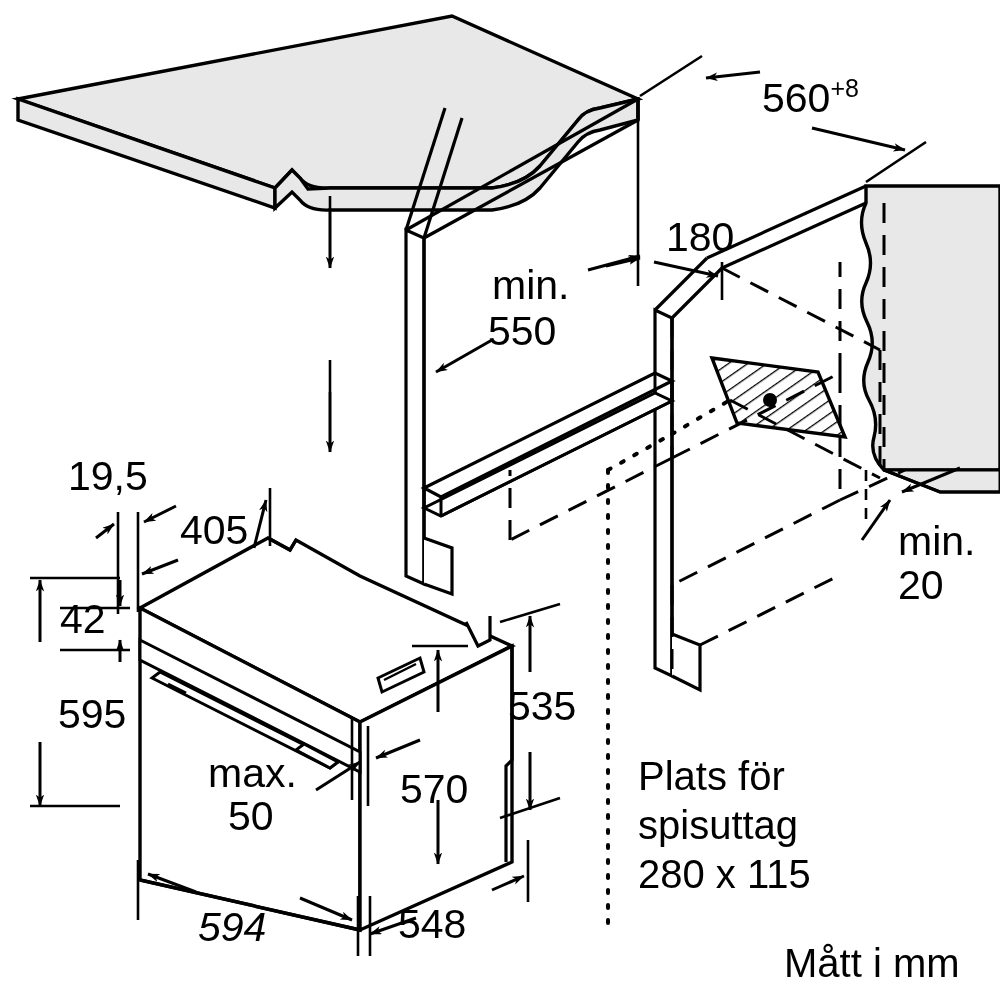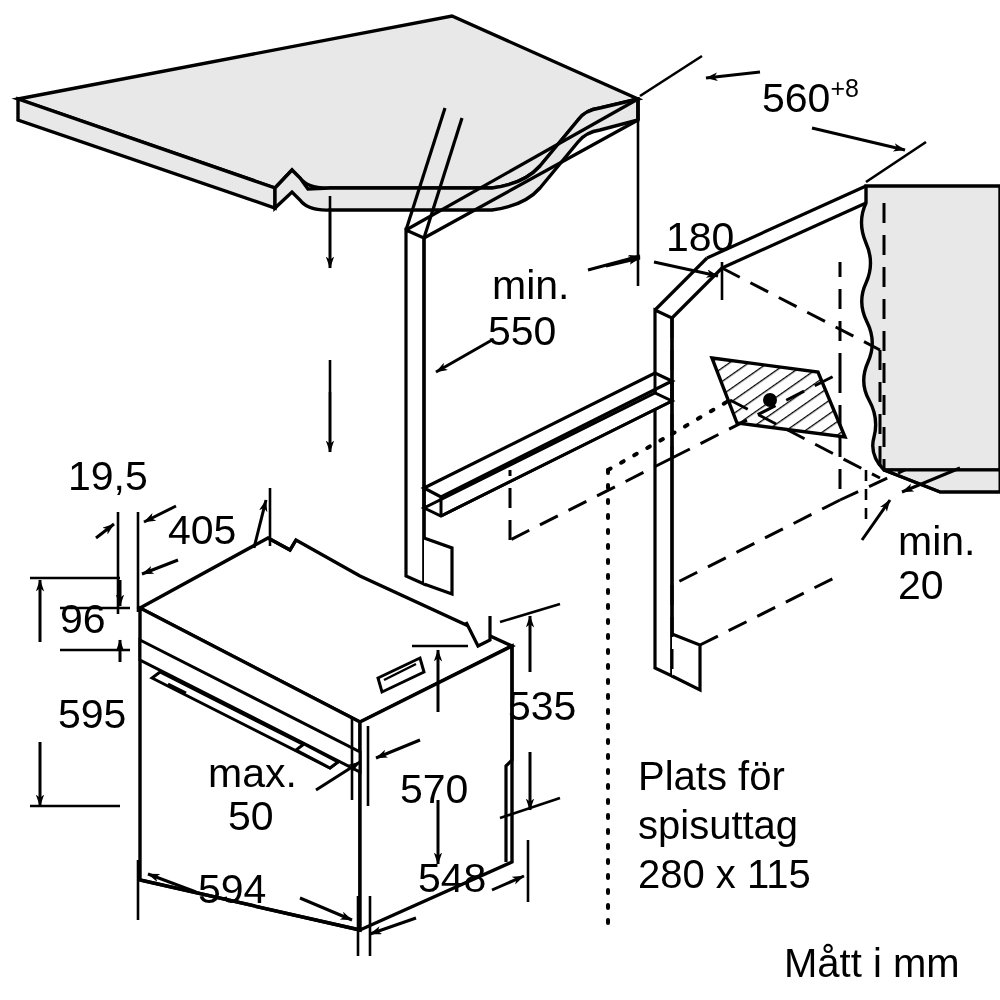--- a/index.html
+++ b/index.html
@@ -255,36 +255,36 @@
 <div class="lbl d2" style="left:492px; top:264px;">min.</div>
 <div class="lbl d2" style="left:488px; top:310px;">550</div>
 
 <div class="lbl d" style="left:666px; top:216px;">180</div>
 
 <div class="lbl d2" style="left:898px; top:520px;">min.</div>
 <div class="lbl d2" style="left:898px; top:564px;">20</div>
 
 <div class="lbl d" style="left:68px; top:455px;">19,5</div>
 
-<div class="lbl d" style="left:168px; top:509px;">405</div>
-
-<div class="lbl d" style="left:60px; top:598px;">96</div>
+<div class="lbl d" style="left:180px; top:509px;">405</div>
+
+<div class="lbl d" style="left:60px; top:598px;">42</div>
 
 <div class="lbl d" style="left:24px; top:693px;margin-left:34px;">595</div>
 
 <div class="lbl d2" style="left:208px; top:752px;">max.</div>
 <div class="lbl d2" style="left:228px; top:795px;">50</div>
 
 <div class="lbl d" style="left:400px; top:768px;">570</div>
 
 <div class="lbl d" style="left:508px; top:685px;">535</div>
 
-<div class="lbl d" style="left:198px; top:868px;">594</div>
-
-<div class="lbl d" style="left:398px; top:857px;margin-left:20px;">548</div>
+<div class="lbl d" style="left:198px; top:906px;font-style:italic;">594</div>
+
+<div class="lbl d" style="left:398px; top:903px;">548</div>
 
 <div class="lbl note" style="left:638px; top:753px;">Plats för</div>
 <div class="lbl note" style="left:638px; top:802px;">spisuttag</div>
 <div class="lbl note" style="left:638px; top:851px;">280 x 115</div>
 
 <div class="lbl note" style="left:784px; top:940px;text-align:center;">Mått i mm</div>
 
 </div>
 
 </body></html>

